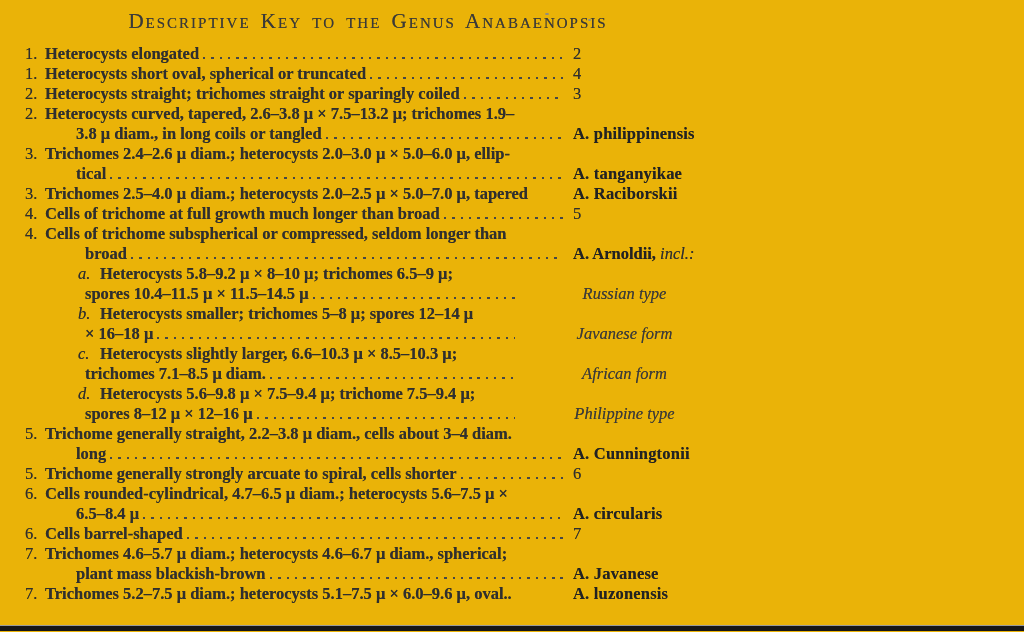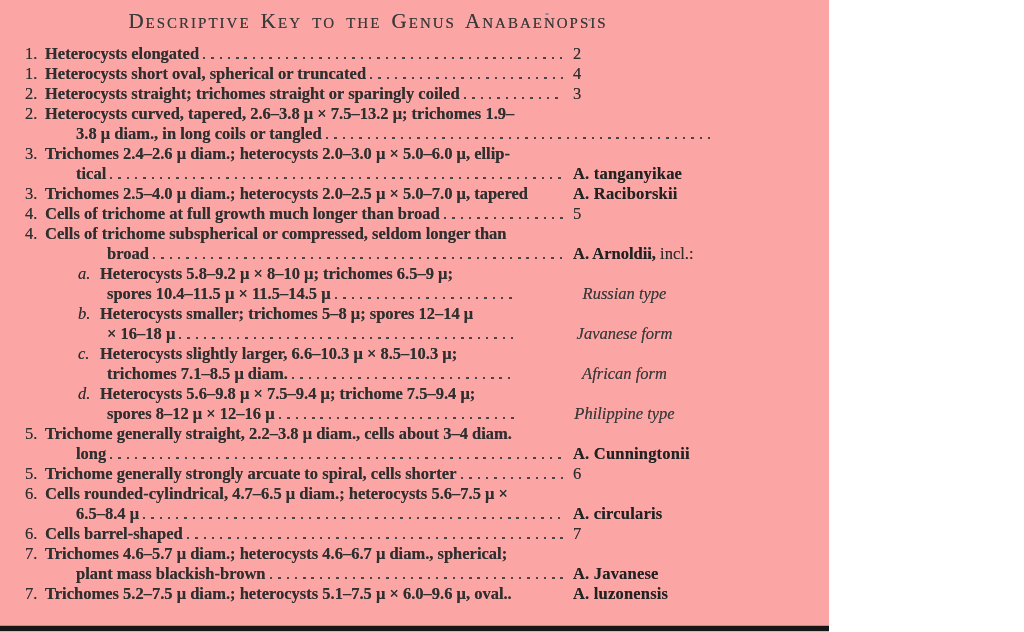--- a/index.html
+++ b/index.html
@@ -4,22 +4,22 @@
 <style>
   html,body{margin:0;padding:0;}
   body{
     width:1024px;height:632px;
     background:#ffffff;
     font-family:"Liberation Serif","DejaVu Serif",serif;
     overflow:hidden;
   }
   .page{
     position:relative;
-    width:829px;height:632px;
-    background:#fca5a5;
+    width:1024px;height:632px;
+    background:#eab308;
     color:#2f2f2f;
     overflow:hidden;
   }
   
   .page{ text-shadow:0 0 0.4px rgba(45,45,45,0.65); }
 
   .title{
     position:absolute;
     top:9px;left:0;
     width:736px;
@@ -41,40 +41,40 @@
   .row{
     display:flex;
     align-items:baseline;
     height:20px;
     line-height:20px;
     white-space:nowrap;
   }
   .r-main{padding-left:25px;}
   .r-c1{padding-left:76px;}
   .r-sub{padding-left:78px;}
-  .r-c2{padding-left:107px;}
+  .r-c2{padding-left:85px;}
 
   .num{flex:0 0 20px;}
   .r-sub .num{flex:0 0 22px;font-style:italic;}
   .txt{white-space:nowrap;font-weight:bold;}
 
   .lead{
     flex:1 1 20px;
     min-width:6px;
     height:2.4px;
     margin:0 10px 2px 4px;
     background:repeating-linear-gradient(to right,#474747 0 2.3px,transparent 2.3px 8.3px);
   }
   .lead.blank{background:none;}
 
   .res{flex:0 0 151px;white-space:nowrap;}
   .res-form{flex:0 0 199px;font-style:italic;color:#3b3b3b;text-align:center;}
   .species{font-weight:bold;color:#222;letter-spacing:.2px;}
   .b{font-weight:bold;color:#222;}
-  .i{}
+  .i{font-style:italic;}
 
   .bottom-rule{
     position:absolute;
     left:0;right:0;top:625px;
     height:5px;
     background:#161616;
     border-top:1px solid #9a9a9a;
   }
   .speck{
     position:absolute;
@@ -118,20 +118,21 @@
     </div>
 
     <div class="row r-main">
       <span class="num">2.</span>
       <span class="txt">Heterocysts curved, tapered, 2.6–3.8 μ × 7.5–13.2 μ; trichomes 1.9–</span>
     </div>
 
     <div class="row r-c1">
       <span class="txt">3.8 μ diam., in long coils or tangled</span>
       <span class="lead"></span>
+      <span class="res species">A. philippinensis</span>
     </div>
 
     <div class="row r-main">
       <span class="num">3.</span>
       <span class="txt">Trichomes 2.4–2.6 μ diam.; heterocysts 2.0–3.0 μ × 5.0–6.0 μ, ellip-</span>
     </div>
 
     <div class="row r-c1">
       <span class="txt">tical</span>
       <span class="lead"></span>

